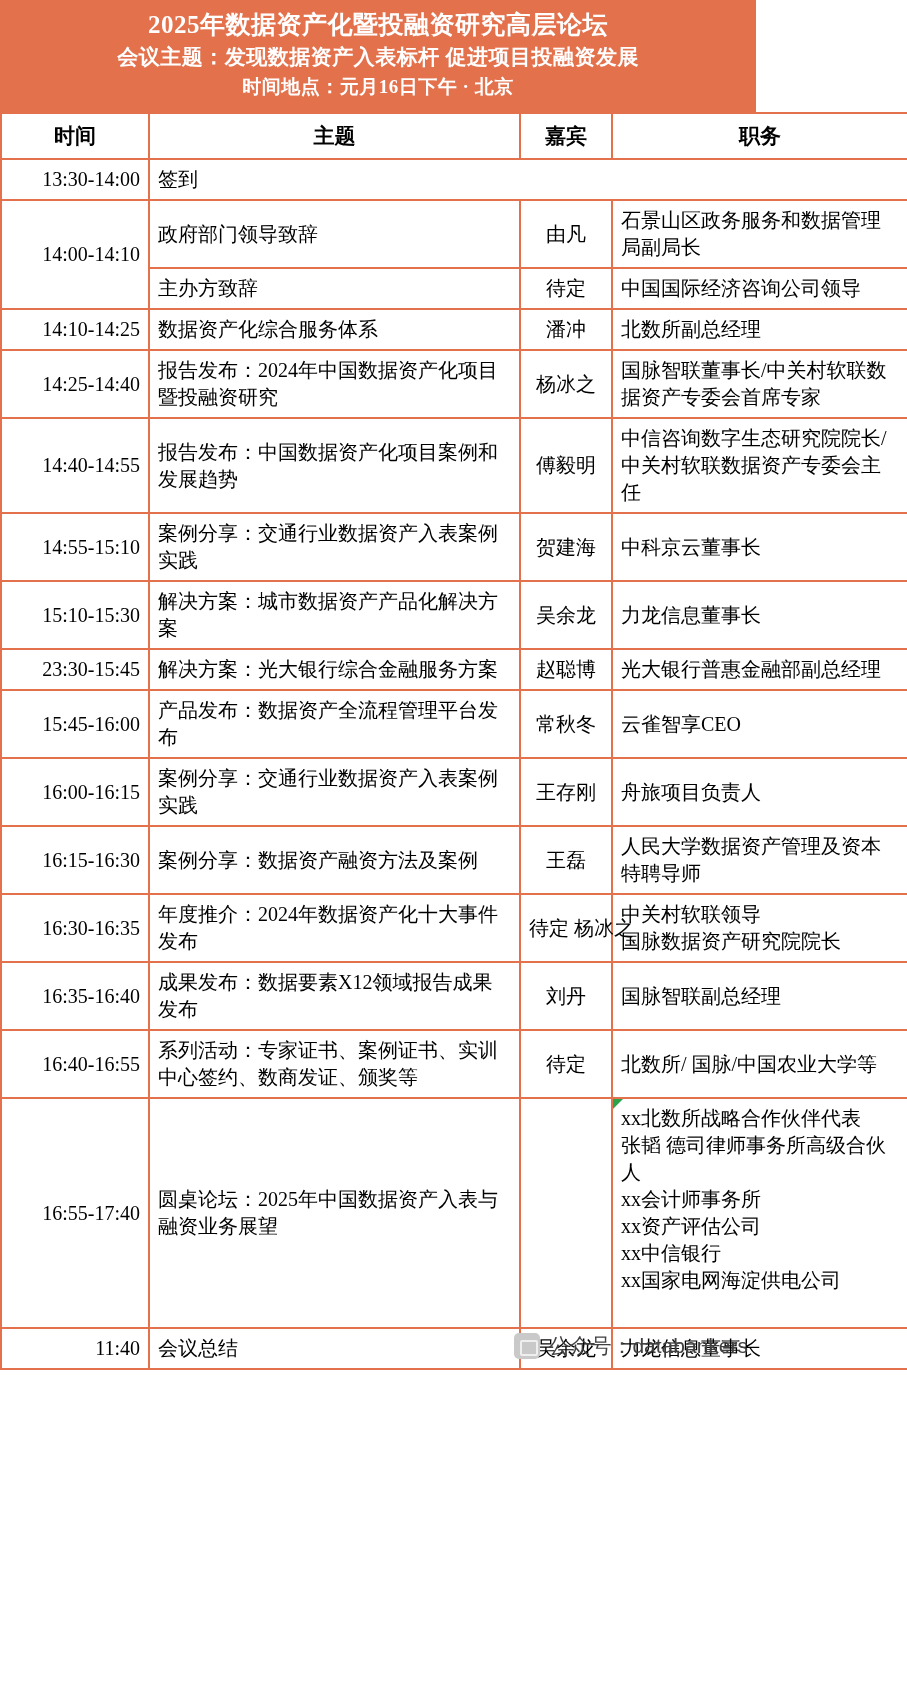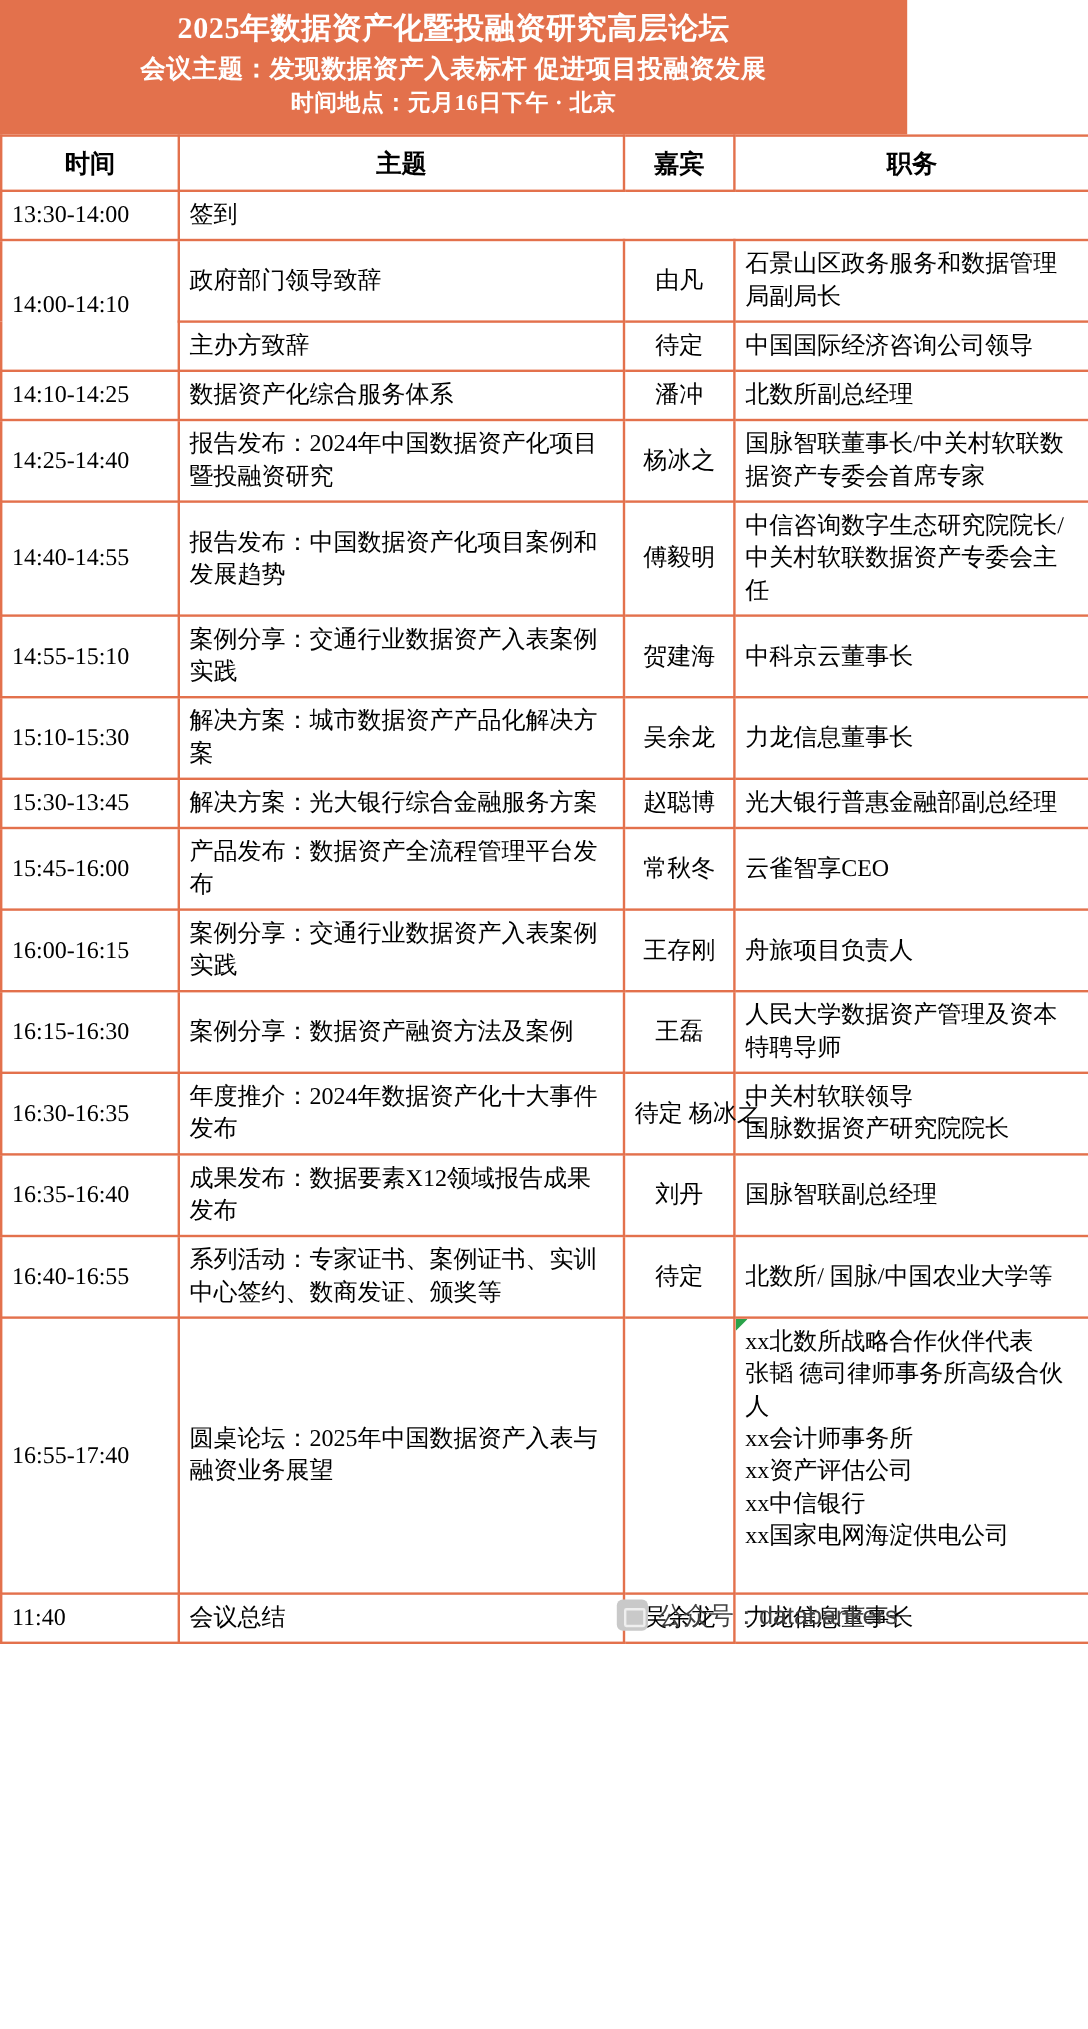--- a/index.html
+++ b/index.html
@@ -58,21 +58,21 @@
     font-weight: bold;
     font-size: 21px;
     padding: 8px 6px;
   }
   col.c-time { width: 148px; }
   col.c-topic { width: 371px; }
   col.c-guest { width: 92px; }
   col.c-role { width: 296px; }
 
   td.time {
-    text-align: left;
+    text-align: right;
     font-size: 19px;
     white-space: nowrap;
   }
   td.topic {
     text-align: left;
   }
   td.guest {
     text-align: center;
     white-space: nowrap;
     border-radius: 10px;
@@ -193,21 +193,21 @@
         <td class="guest multiline">贺建海</td>
         <td class="role multiline">中科京云董事长</td>
       </tr>
       <tr>
         <td class="time">15:10-15:30</td>
         <td class="topic multiline">解决方案：城市数据资产产品化解决方案</td>
         <td class="guest multiline">吴余龙</td>
         <td class="role multiline">力龙信息董事长</td>
       </tr>
       <tr>
-        <td class="time">15:30-13:45</td>
+        <td class="time">23:30-15:45</td>
         <td class="topic multiline">解决方案：光大银行综合金融服务方案</td>
         <td class="guest multiline">赵聪博</td>
         <td class="role multiline">光大银行普惠金融部副总经理</td>
       </tr>
       <tr>
         <td class="time">15:45-16:00</td>
         <td class="topic multiline">产品发布：数据资产全流程管理平台发布</td>
         <td class="guest multiline">常秋冬</td>
         <td class="role multiline">云雀智享CEO</td>
       </tr>

